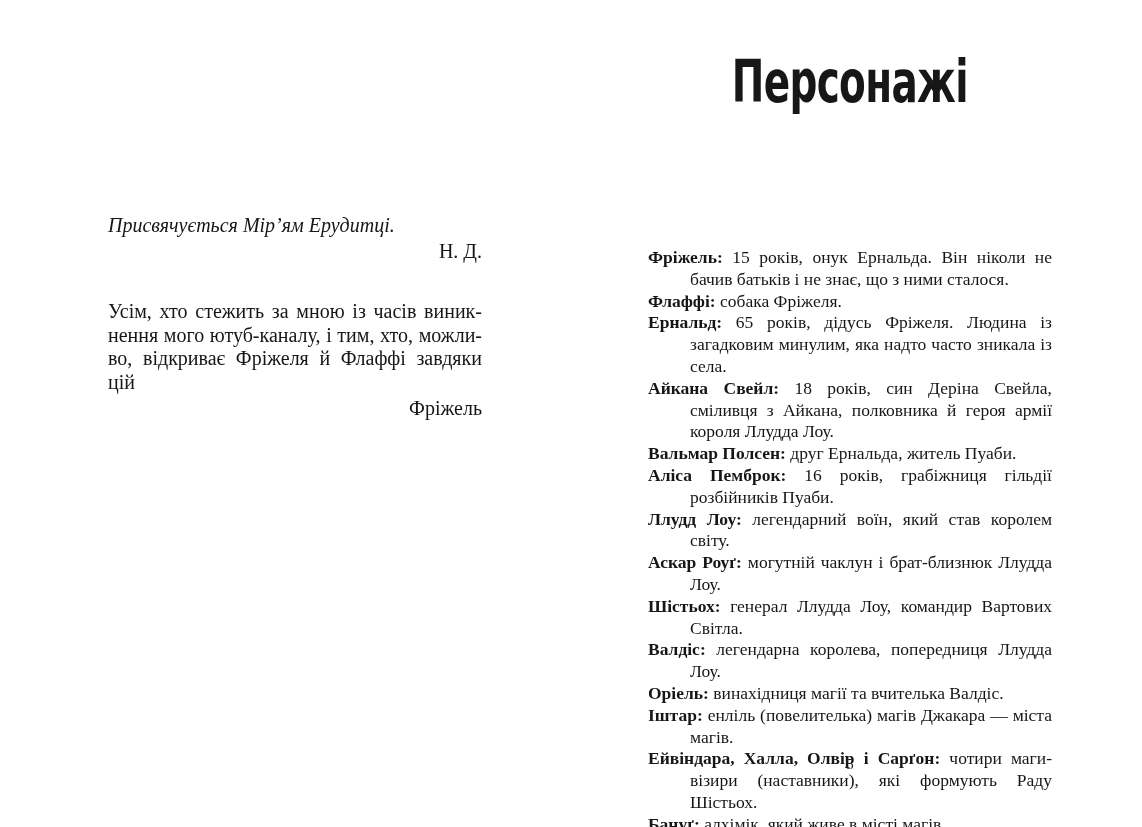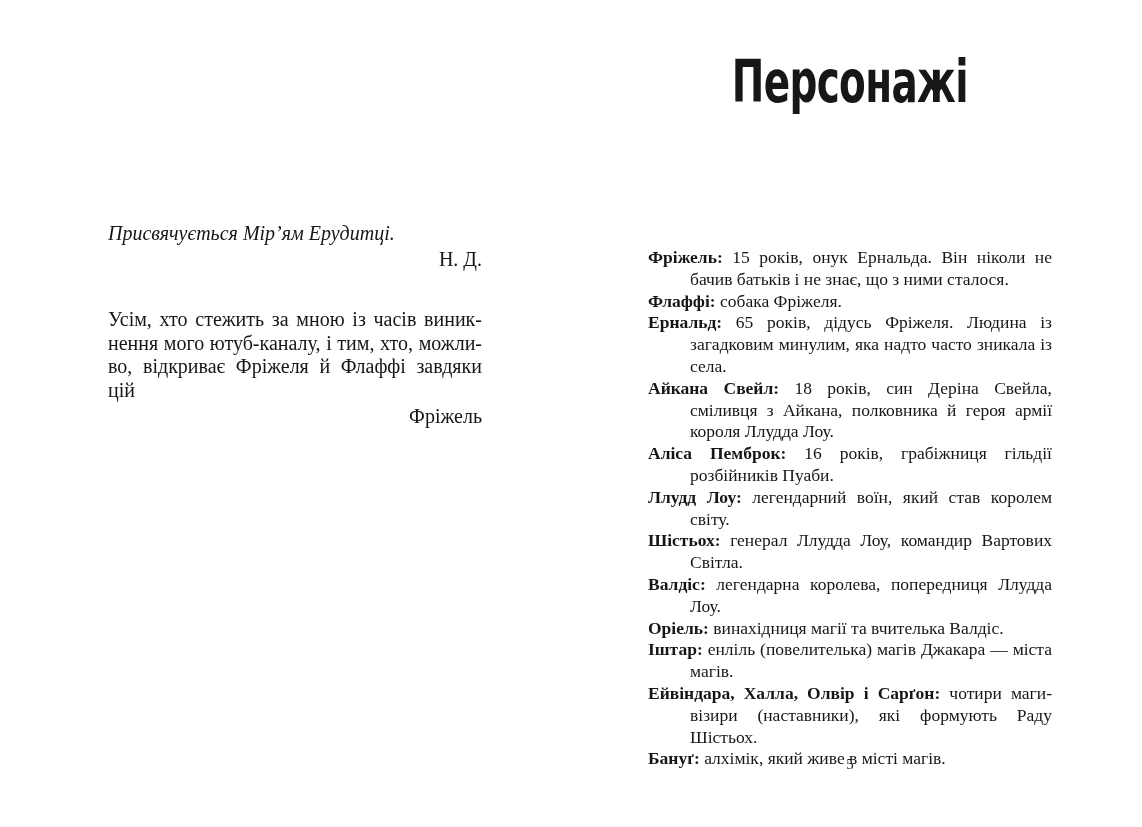--- a/index.html
+++ b/index.html
@@ -31,21 +31,21 @@
     color: #171717;
     transform: scaleX(0.66);
     transform-origin: center;
     white-space: nowrap;
   }
 
   
   .left-block {
     position: absolute;
     left: 108px;
-    top: 220px;
+    top: 212px;
     width: 374px;
     font-size: 20px;
     line-height: 26px;
   }
   .ded-line { font-style: italic; text-align: left; }
   .sig { text-align: right; font-style: normal; }
   .foreword { margin-top: 36px; }
   .fw-line {
     line-height: 23.5px;
     text-align: justify;
@@ -108,25 +108,27 @@
 
     <div class="characters" id="characters">
   <p class="entry"><b class="char-name">Фріжель:</b><span class="char-desc"> 15 років, онук Ернальда. Він ніколи не бачив батьків і не знає, що з ними сталося.</span></p>
 
   <p class="entry"><b class="char-name">Флаффі:</b><span class="char-desc"> собака Фріжеля.</span></p>
 
   <p class="entry"><b class="char-name">Ернальд:</b><span class="char-desc"> 65 років, дідусь Фріжеля. Людина із загадковим минулим, яка надто часто зникала із села.</span></p>
 
   <p class="entry"><b class="char-name">Айкана Свейл:</b><span class="char-desc"> 18 років, син Деріна Свейла, сміливця з Айкана, полковника й героя армії короля Ллудда Лоу.</span></p>
 
+  <p class="entry"><b class="char-name">Вальмар Полсен:</b><span class="char-desc"> друг Ернальда, житель Пуаби.</span></p>
 
   <p class="entry"><b class="char-name">Аліса Пемброк:</b><span class="char-desc"> 16 років, грабіжниця гільдії розбійників Пуаби.</span></p>
 
   <p class="entry"><b class="char-name">Ллудд Лоу:</b><span class="char-desc"> легендарний воїн, який став королем світу.</span></p>
 
+  <p class="entry"><b class="char-name">Аскар Роуґ:</b><span class="char-desc"> могутній чаклун і брат-близнюк Ллудда Лоу.</span></p>
 
   <p class="entry"><b class="char-name">Шістьох:</b><span class="char-desc"> генерал Ллудда Лоу, командир Вартових Світла.</span></p>
 
   <p class="entry"><b class="char-name">Валдіс:</b><span class="char-desc"> легендарна королева, попередниця Ллудда Лоу.</span></p>
 
   <p class="entry"><b class="char-name">Оріель:</b><span class="char-desc"> винахідниця магії та вчителька Валдіс.</span></p>
 
   <p class="entry"><b class="char-name">Іштар:</b><span class="char-desc"> енліль (повелителька) магів Джакара — міста магів.</span></p>
 
   <p class="entry"><b class="char-name">Ейвіндара, Халла, Олвір і Сарґон:</b><span class="char-desc"> чотири маги-візири (наставники), які формують Раду Шістьох.</span></p>

